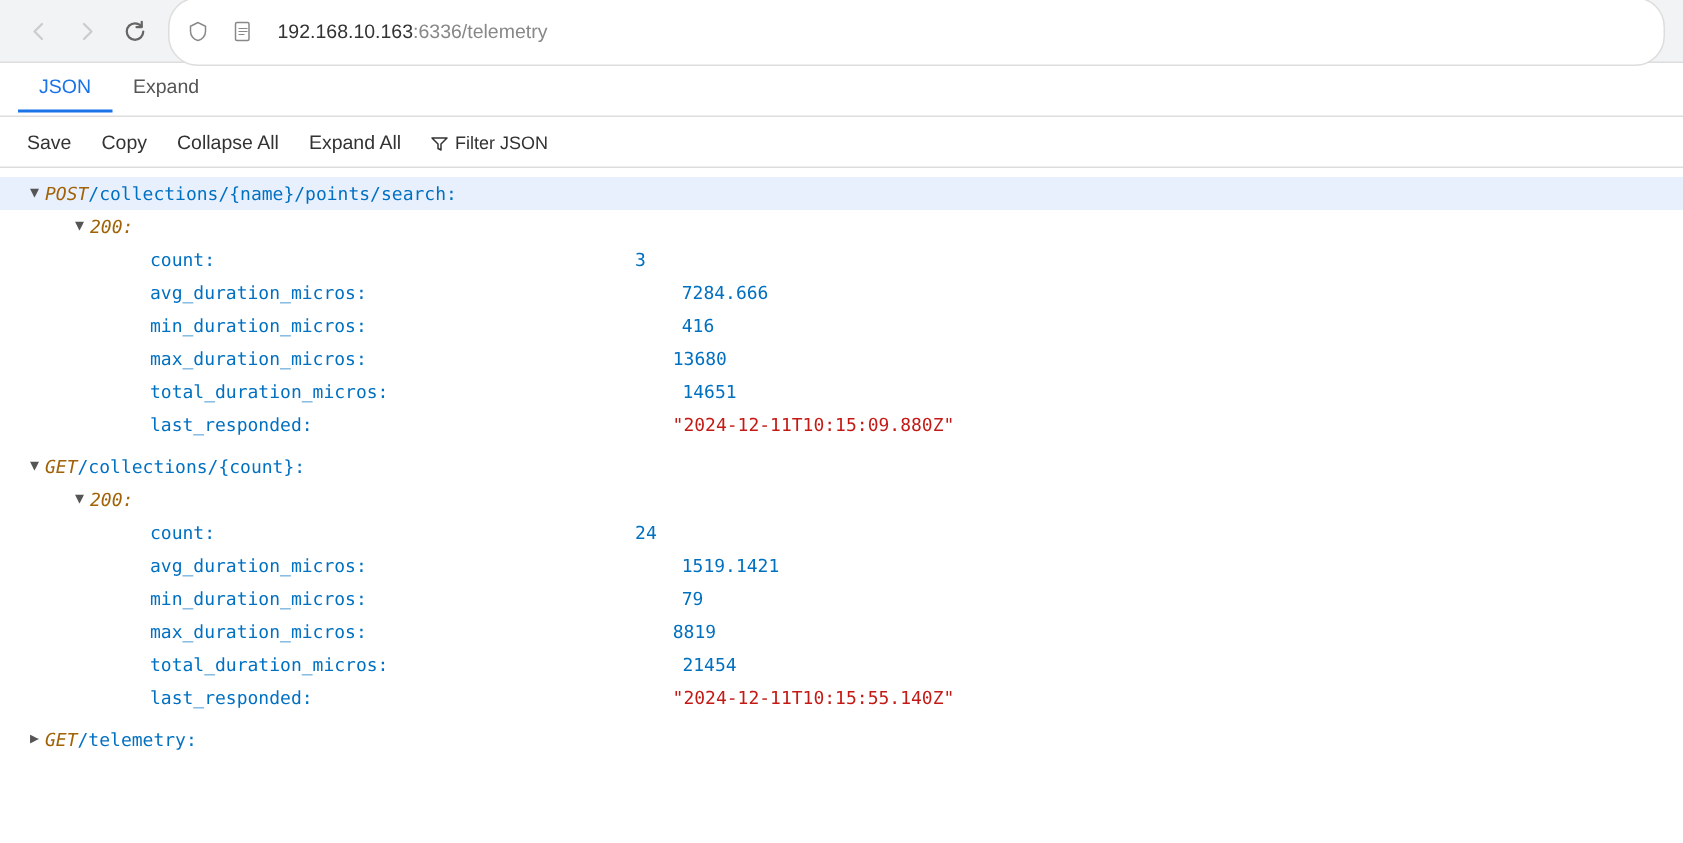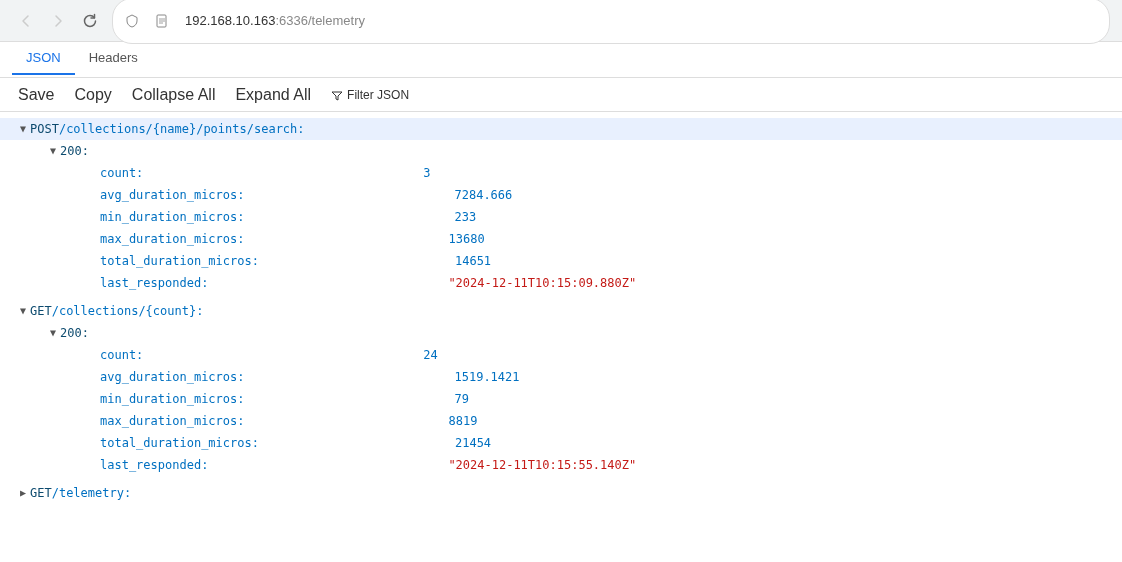--- a/index.html
+++ b/index.html
@@ -98,21 +98,21 @@
       padding: 4px 10px;
       border-bottom: 1px solid #ddd;
       background: #fff;
       height: 34px;
     }
 
     .toolbar-btn {
       background: none;
       border: none;
       cursor: pointer;
-      font-size: 16px;
+      font-size: 13px;
       color: #333;
       padding: 3px 8px;
       border-radius: 3px;
     }
 
     .filter-btn {
       display: flex;
       align-items: flex-end;
       gap: 4px;
       background: none;
@@ -163,21 +163,22 @@
 
     .toggle-arrow.collapsed::before {
       content: '▶';
     }
 
     .key-blue {
       color: #0070c1;
     }
 
     .key-teal {
-      color: #0c4a6e;
+      color: #a16207;
+      font-style: italic;
     }
 
     .value-number {
       color: #0070c1;
     }
 
     .value-string {
       color: #c41a16;
     }
 
@@ -216,21 +217,21 @@
       <path d="M4 5h6M4 7h6M4 9h4" stroke="#888" stroke-width="0.8"></path>
     </svg>
     <span style="font-size:13px; color:#333;">
       <span style="color:#333;">192.168.10.163</span><span style="color:#888;">:6336/telemetry</span>
     </span>
   </div>
 </div>
 
 <div class="tab-bar">
   <div class="tab-item active">JSON</div>
-  <div class="tab-item">Headers</div>
+  <div class="tab-item">Expand</div>
 </div>
 
 <div class="toolbar">
   <button class="toolbar-btn">Save</button>
   <button class="toolbar-btn">Copy</button>
   <button class="toolbar-btn">Collapse All</button>
   <button class="toolbar-btn">Expand All</button>
   <button class="filter-btn">
     <svg width="12" height="12" viewBox="0 0 12 12" fill="none">
       <path d="M1 2h10L7 6v4L5 9V6L1 2z" stroke="#333" stroke-width="1" fill="none" stroke-linejoin="round"></path>
@@ -265,21 +266,21 @@
     <span class="indent" style="width:100px;"></span>
     <span class="key-blue">avg_duration_micros:</span>
     <span style="width:210px; display:inline-block;"></span>
     <span class="value-number">7284.666</span>
   </div>
 
   <div class="json-line">
     <span class="indent" style="width:100px;"></span>
     <span class="key-blue">min_duration_micros:</span>
     <span style="width:210px; display:inline-block;"></span>
-    <span class="value-number">233</span>
+    <span class="value-number">416</span>
   </div>
 
   <div class="json-line">
     <span class="indent" style="width:100px;"></span>
     <span class="key-blue">max_duration_micros:</span>
     <span style="width:204px; display:inline-block;"></span>
     <span class="value-number">13680</span>
   </div>
 
   <div class="json-line">

